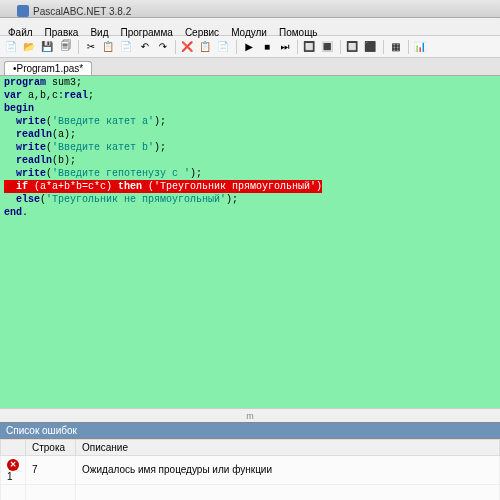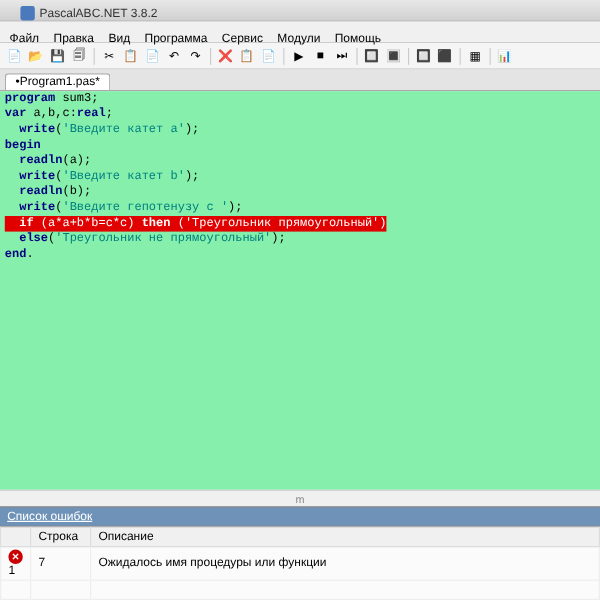--- a/index.html
+++ b/index.html
@@ -14,21 +14,21 @@
 .tool-sep { width:1px; height:14px; background:#ccc; margin:0 2px; }
 .tabbar { background:#e4e4e4; height:18px; display:flex; align-items:flex-end; padding-left:4px; border-bottom:1px solid #aaa; }
 .tab { background:#fff; border:1px solid #aaa; border-bottom:none; padding:1px 8px; font-size:10px; border-radius:3px 3px 0 0; }
 .code-area { background:#86efac; height:332px; overflow:auto; position:relative; }
 .code-line { font-family:'Courier New',monospace; font-size:10px; white-space:pre; padding:0 4px; line-height:13px; height:13px; }
 .kw { color:#000080; font-weight:bold; }
 .str { color:#008080; }
 .err-line { background:#e00000; color:#fff; display:inline-block; }
 .err-line .kw, .err-line .str { color:#fff; }
 .scroll-bot { height:14px; background:#f0f0f0; border-top:1px solid #ccc; display:flex; align-items:center; justify-content:center; font-size:9px; color:#888; }
-.errpanel-head { background:#6f93b8; color:#fff; padding:2px 6px; font-size:10px; border-top:1px solid #888; border-bottom:1px solid #888;text-decoration:underline; }
+.errpanel-head { background:#6f93b8; color:#fff; padding:2px 6px; font-size:10px; border-top:1px solid #888; border-bottom:1px solid #888; }
 .err-table { width:100%; border-collapse:collapse; font-size:10px; background:#fbfbfb; }
 .err-table th { text-align:left; padding:2px 6px; background:#f0f0f0; border:1px solid #ddd; font-weight:normal; }
 .err-table td { padding:2px 6px; border:1px solid #eee; }
 .err-icon { width:12px; height:12px; background:#c00; border-radius:50%; color:#fff; font-size:8px; display:inline-flex; align-items:center; justify-content:center; font-weight:bold; }
 .err-empty td { height:16px; }
 </style>
 </head>
 <body>
 
 <div class="titlebar">
@@ -77,22 +77,22 @@
     <button class="tool-btn">📊</button>
   </div>
 
 <div class="tabbar">
   <div class="tab">•Program1.pas*</div>
 </div>
 
 <div class="code-area" id="code">
     <div class="code-line"><span class="kw">program</span> sum3;</div>
     <div class="code-line"><span class="kw">var</span> a,b,c:<span class="kw">real</span>;</div>
+    <div class="code-line"><span class="kw">begin</span></div>
     <div class="code-line">  <span class="kw">write</span>(<span class="str">'Введите катет a'</span>);</div>
-    <div class="code-line"><span class="kw">begin</span></div>
     <div class="code-line">  <span class="kw">readln</span>(a);</div>
     <div class="code-line">  <span class="kw">write</span>(<span class="str">'Введите катет b'</span>);</div>
     <div class="code-line">  <span class="kw">readln</span>(b);</div>
     <div class="code-line">  <span class="kw">write</span>(<span class="str">'Введите гепотенузу c '</span>);</div>
     <div class="code-line"><span class="err-line">  <span class="kw">if</span> (a*a+b*b=c*c) <span class="kw">then</span> (<span class="str">'Треугольник прямоугольный'</span>)</span></div>
     <div class="code-line">  <span class="kw">else</span>(<span class="str">'Треугольник не прямоугольный'</span>);</div>
     <div class="code-line"><span class="kw">end</span>.</div>
   </div>
 
 <div class="scroll-bot">

